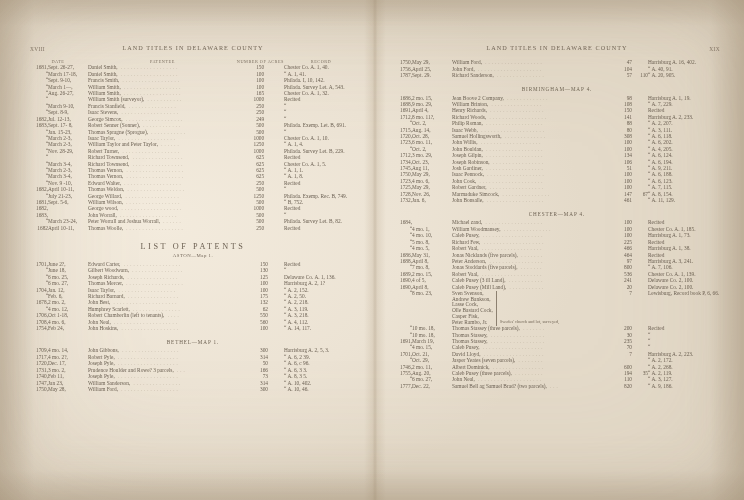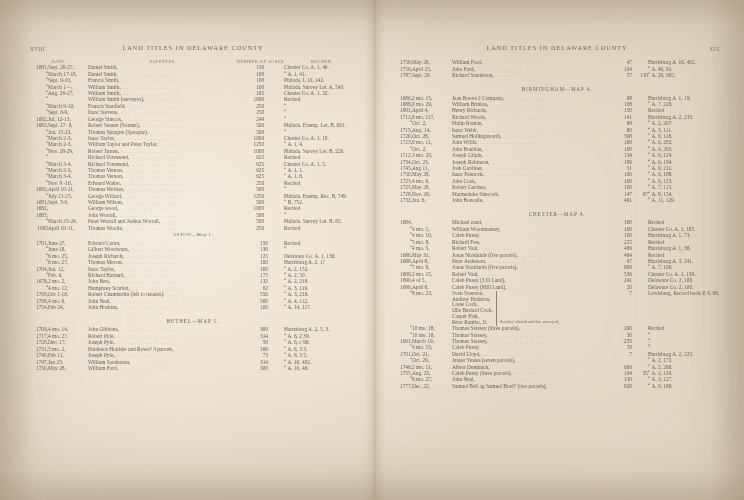--- a/index.html
+++ b/index.html
@@ -288,20 +288,21 @@
             <td class="c-year">1682</td>
             <td class="c-date">April 10-11,</td>
             <td class="c-name"><span>Thomas Woolle,</span><span class="dots"> ..................</span></td>
             <td class="c-acre">250</td>
             <td class="c-acre2"></td>
             <td class="c-rec">Recited</td>
           </tr>
         </tbody>
     </table>
 
+    <div class="secbig">List of Patents</div>
     <div class="secsub">ASTON—Map 1.</div>
     <table class="reg">
         <tbody id="aston-body">
           <tr>
             <td class="c-year">1701,</td>
             <td class="c-date">June 2?,</td>
             <td class="c-name"><span>Edward Carter,</span><span class="dots"> ..................</span></td>
             <td class="c-acre">150</td>
             <td class="c-acre2"></td>
             <td class="c-rec">Recited</td>

